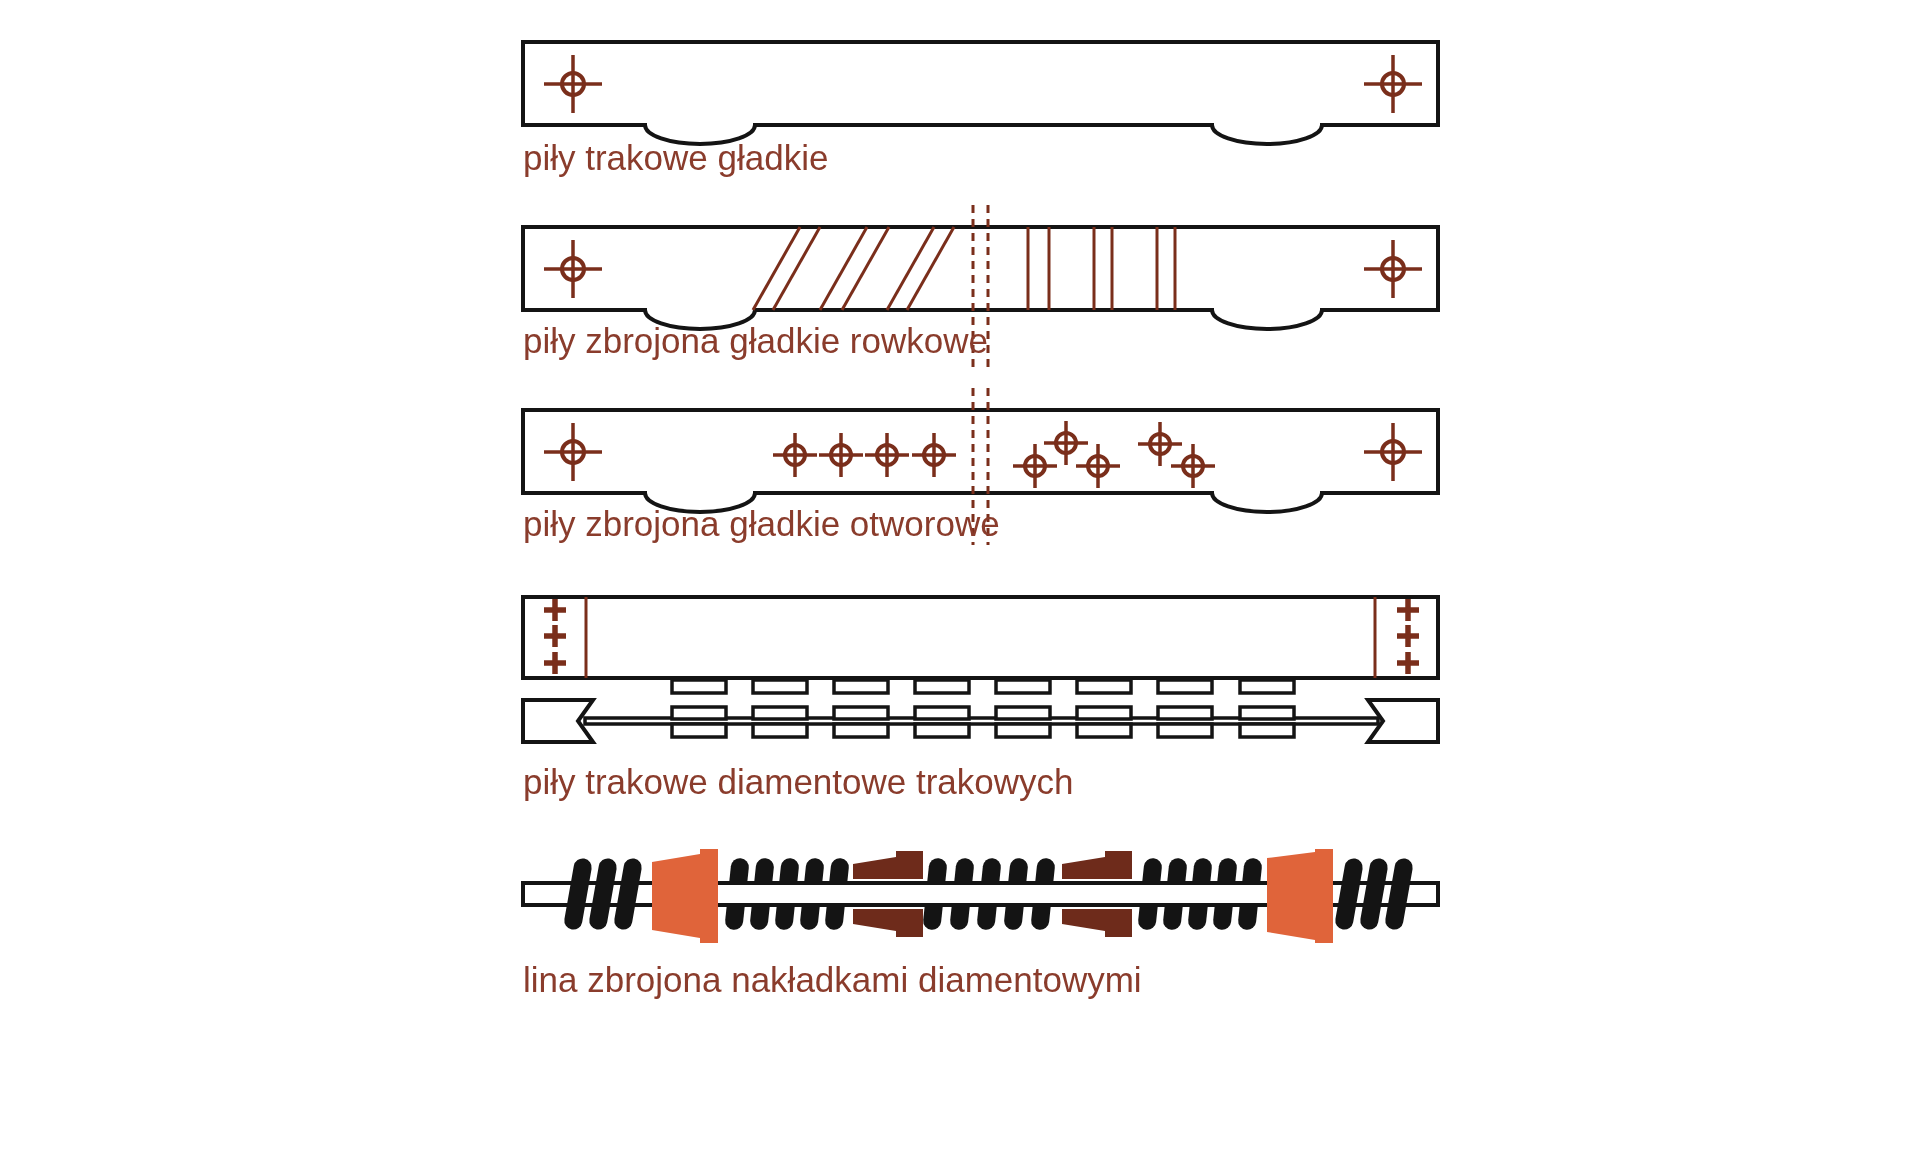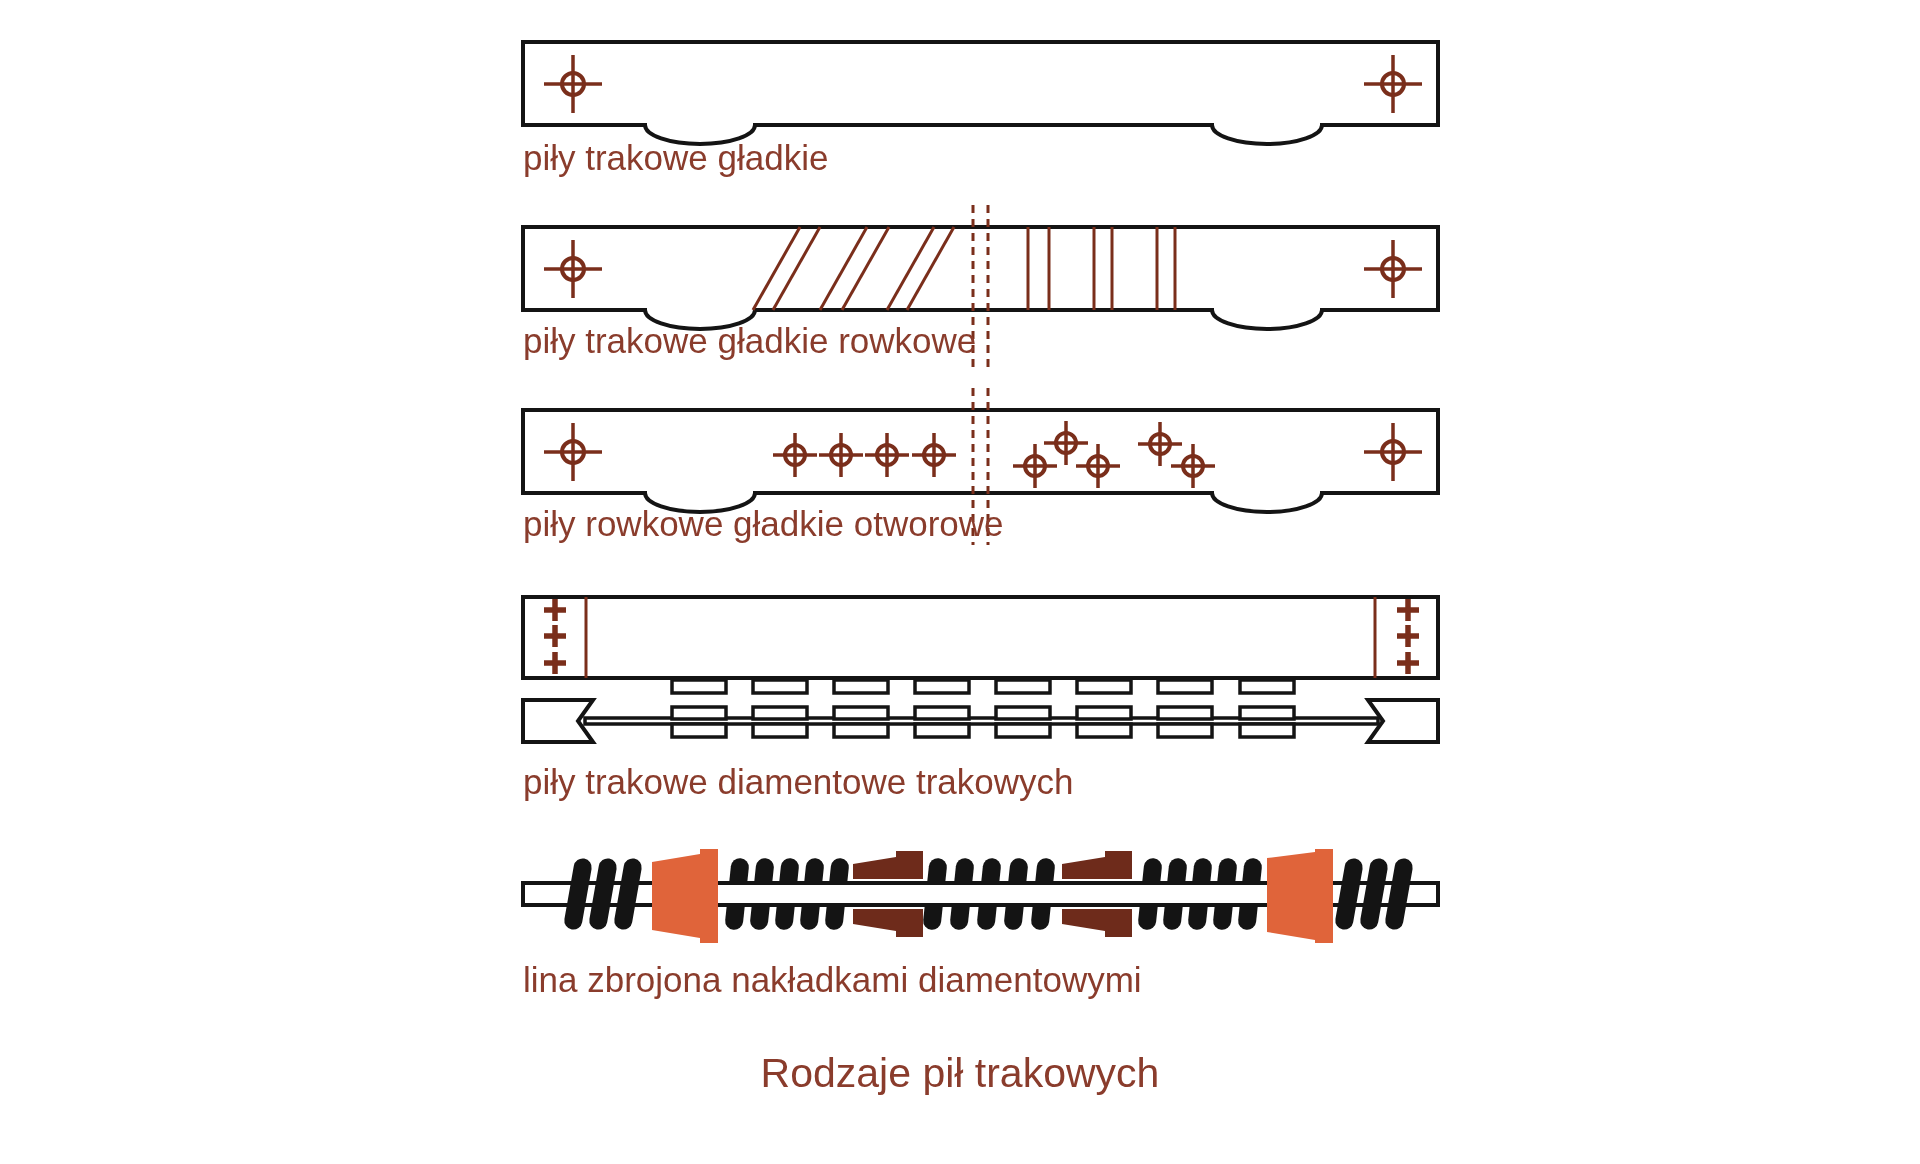--- a/index.html
+++ b/index.html
@@ -186,19 +186,18 @@
         <polygon class="maroon" points="853,909 853,924 896,931 896,937 923,937 923,909"></polygon>
       </g>
       <g>
         <polygon class="maroon" points="1062,879 1062,864 1105,857 1105,851 1132,851 1132,879"></polygon>
         <polygon class="maroon" points="1062,909 1062,924 1105,931 1105,937 1132,937 1132,909"></polygon>
       </g>
     </g>
   </svg>
 
   <div class="fig-label" style="top:138px">piły trakowe gładkie</div>
-  <div class="fig-label" style="top:321px">piły trakowe gładkie rowkowe</div>
-  <div class="fig-label" style="top:504px">piły rowkowe gładkie otworowe</div>
+  <div class="fig-label" style="top:321px">piły zbrojona gładkie rowkowe</div>
+  <div class="fig-label" style="top:504px">piły zbrojona gładkie otworowe</div>
   <div class="fig-label" style="top:762px">piły trakowe diamentowe trakowych</div>
   <div class="fig-label" style="top:960px">lina zbrojona nakładkami diamentowymi</div>
 
-  <div class="page-title">Rodzaje pił trakowych</div>
 </div>
 
 </body></html>

